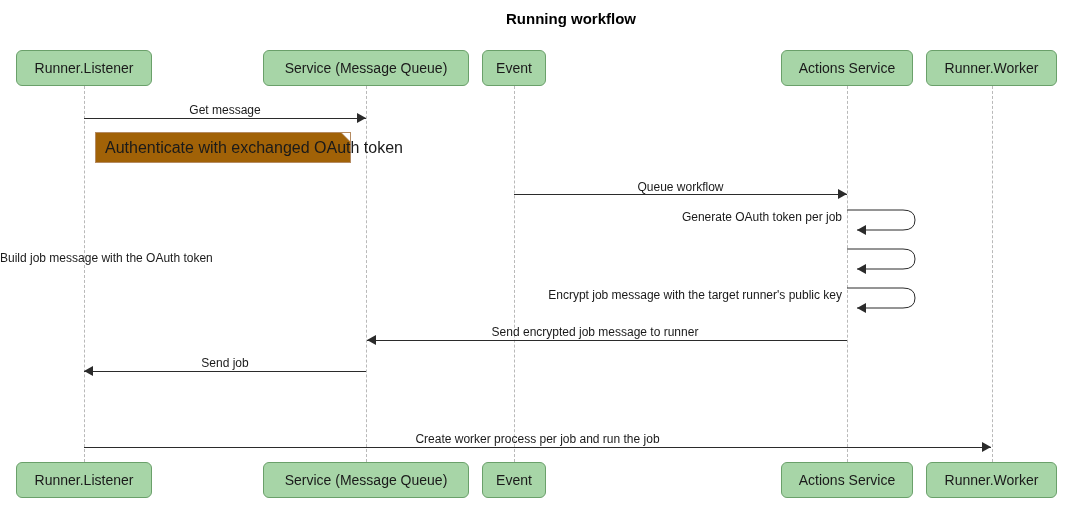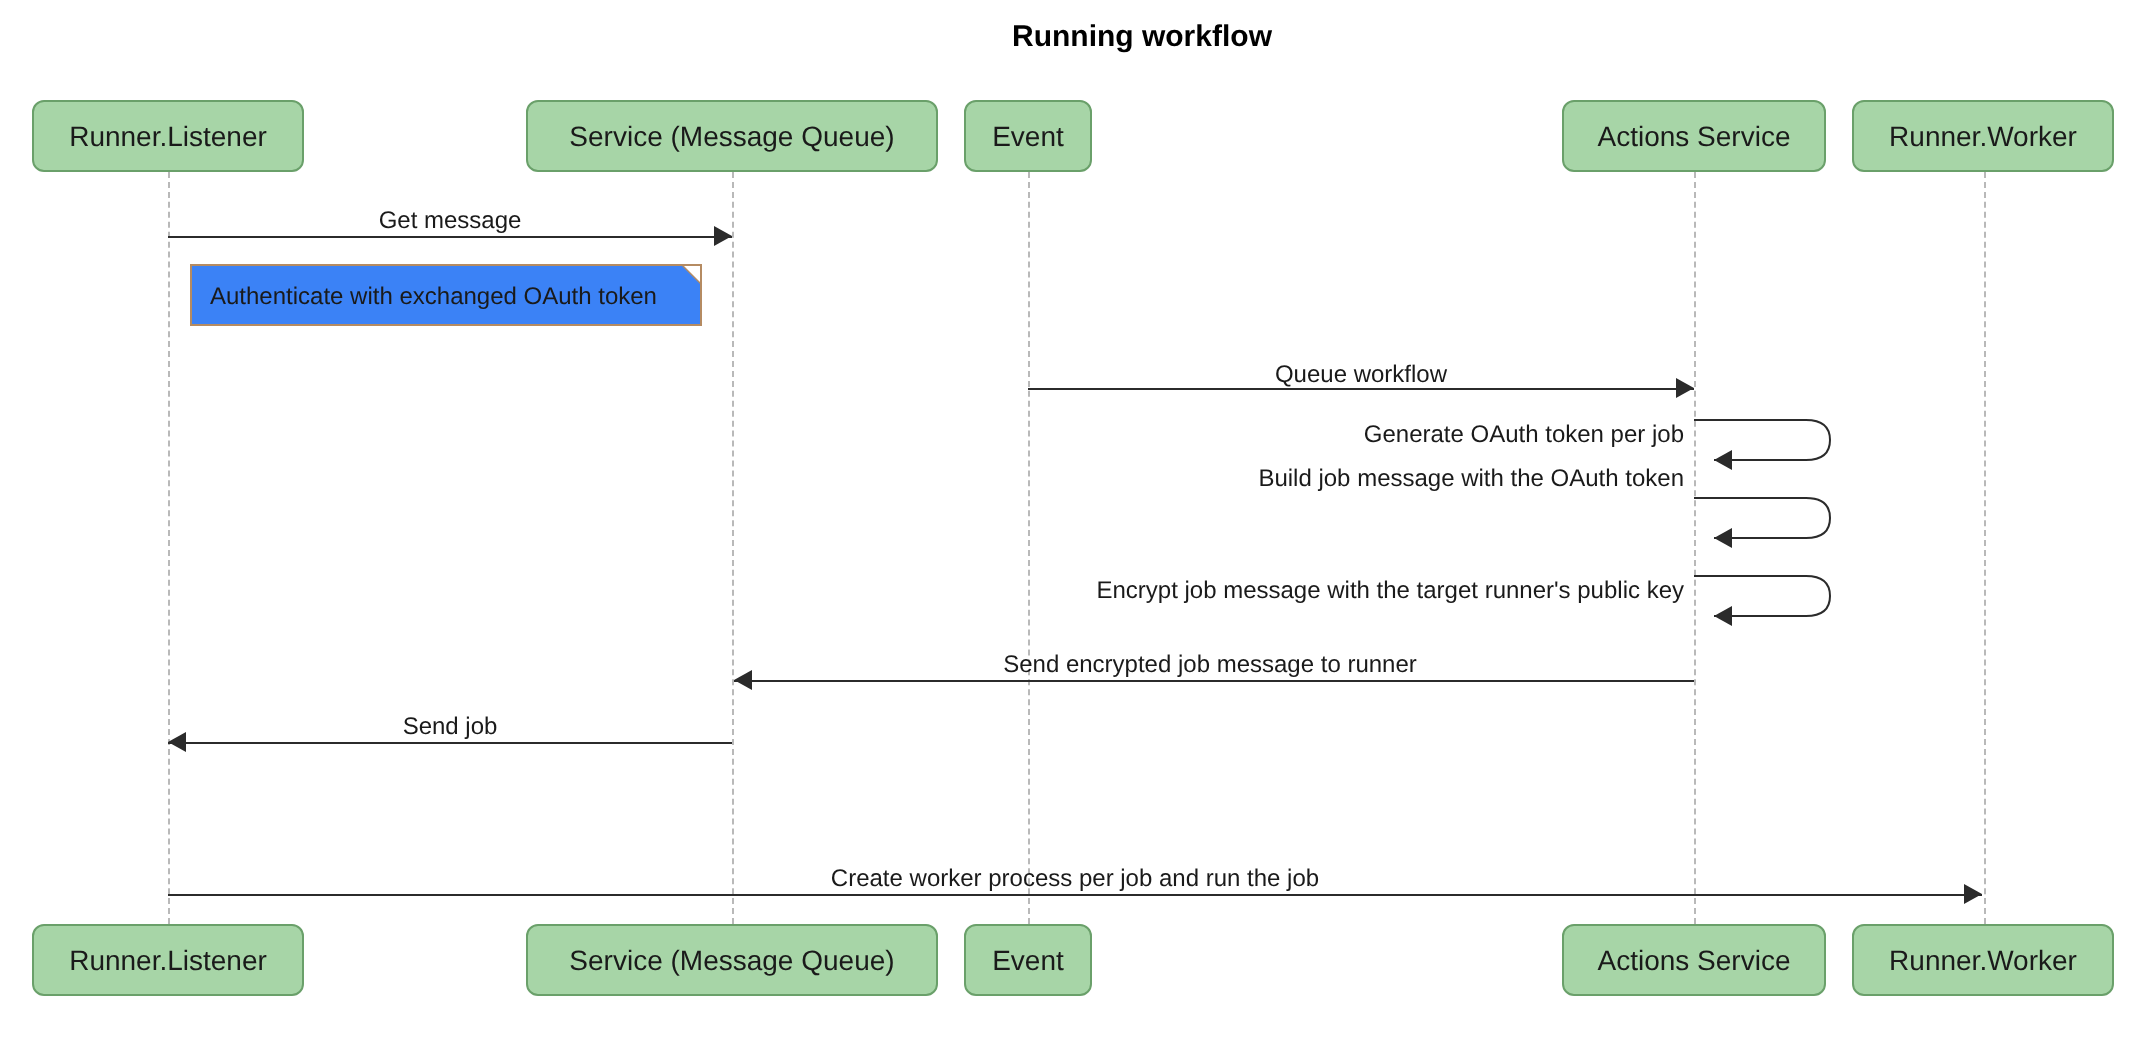--- a/index.html
+++ b/index.html
@@ -69,23 +69,23 @@
   .msg-label {
     position: absolute;
     font-size: 12px;
     color: #1a1a1a;
     white-space: nowrap;
     text-align: center;
   }
   .note {
     position: absolute;
     box-sizing: border-box;
-    background: #3b82f6;
+    background: #a16207;
     border: 1px solid #b58b62;
-    font-size: 12px;
+    font-size: 16px;
     color: #1a1a1a;
     display: flex;
     align-items: center;
     padding: 12px 9px;
     white-space: nowrap;
   }
   .note .fold {
     position: absolute;
     right: 0;
     top: 0;
@@ -163,31 +163,31 @@
         <path d="M10 22 L19 17 L19 27 Z" fill="#2b2b2b"></path>
       </svg>
     </div>
     <div class="msg-label" style="left: 0px; top: 210px; width: 842px; text-align: right;">Generate OAuth token per job</div>
     <div class="self-loop" style="left: 847px; top: 247px;">
       <svg width="80" height="34" viewBox="0 0 80 34">
         <path d="M0 2 L56 2 Q68 2 68 12 Q68 22 56 22 L10 22" fill="none" stroke="#2b2b2b" stroke-width="1"></path>
         <path d="M10 22 L19 17 L19 27 Z" fill="#2b2b2b"></path>
       </svg>
     </div>
-    <div class="msg-label" style="left: 0px; top: 232px; width: 842px; text-align: right;">Build job message with the OAuth token</div>
+    <div class="msg-label" style="left: 0px; top: 251px; width: 842px; text-align: left;">Build job message with the OAuth token</div>
     <div class="self-loop" style="left: 847px; top: 286px;">
       <svg width="80" height="34" viewBox="0 0 80 34">
         <path d="M0 2 L56 2 Q68 2 68 12 Q68 22 56 22 L10 22" fill="none" stroke="#2b2b2b" stroke-width="1"></path>
         <path d="M10 22 L19 17 L19 27 Z" fill="#2b2b2b"></path>
       </svg>
     </div>
     <div class="msg-label" style="left: 0px; top: 288px; width: 842px; text-align: right;">Encrypt job message with the target runner's public key</div>
     <div class="msg-line" style="left: 367px; top: 340px; width: 480px;"></div>
     <div class="arrow-head arrow-left" style="top: 335px; left: 367px;"></div>
-    <div class="msg-label" style="left: 365px; top: 325px; width: 480px;">Send encrypted job message to runner</div>
+    <div class="msg-label" style="left: 355px; top: 325px; width: 480px;">Send encrypted job message to runner</div>
     <div class="msg-line" style="left: 84px; top: 371px; width: 282px;"></div>
     <div class="arrow-head arrow-left" style="top: 366px; left: 84px;"></div>
     <div class="msg-label" style="left: 84px; top: 356px; width: 282px;">Send job</div>
     <div class="msg-line" style="left: 84px; top: 447px; width: 907px;"></div>
     <div class="arrow-head arrow-right" style="top: 442px; left: 982px;"></div>
     <div class="msg-label" style="left: 84px; top: 432px; width: 907px;">Create worker process per job and run the job</div>
     <div class="note" style="left: 95px; top: 132px; width: 256px; height: 31px;">
       <span>Authenticate with exchanged OAuth token</span>
       <span class="fold-line"></span>
       <span class="fold" style="border-top-width: 8px; border-left-width: 8px;"></span>

